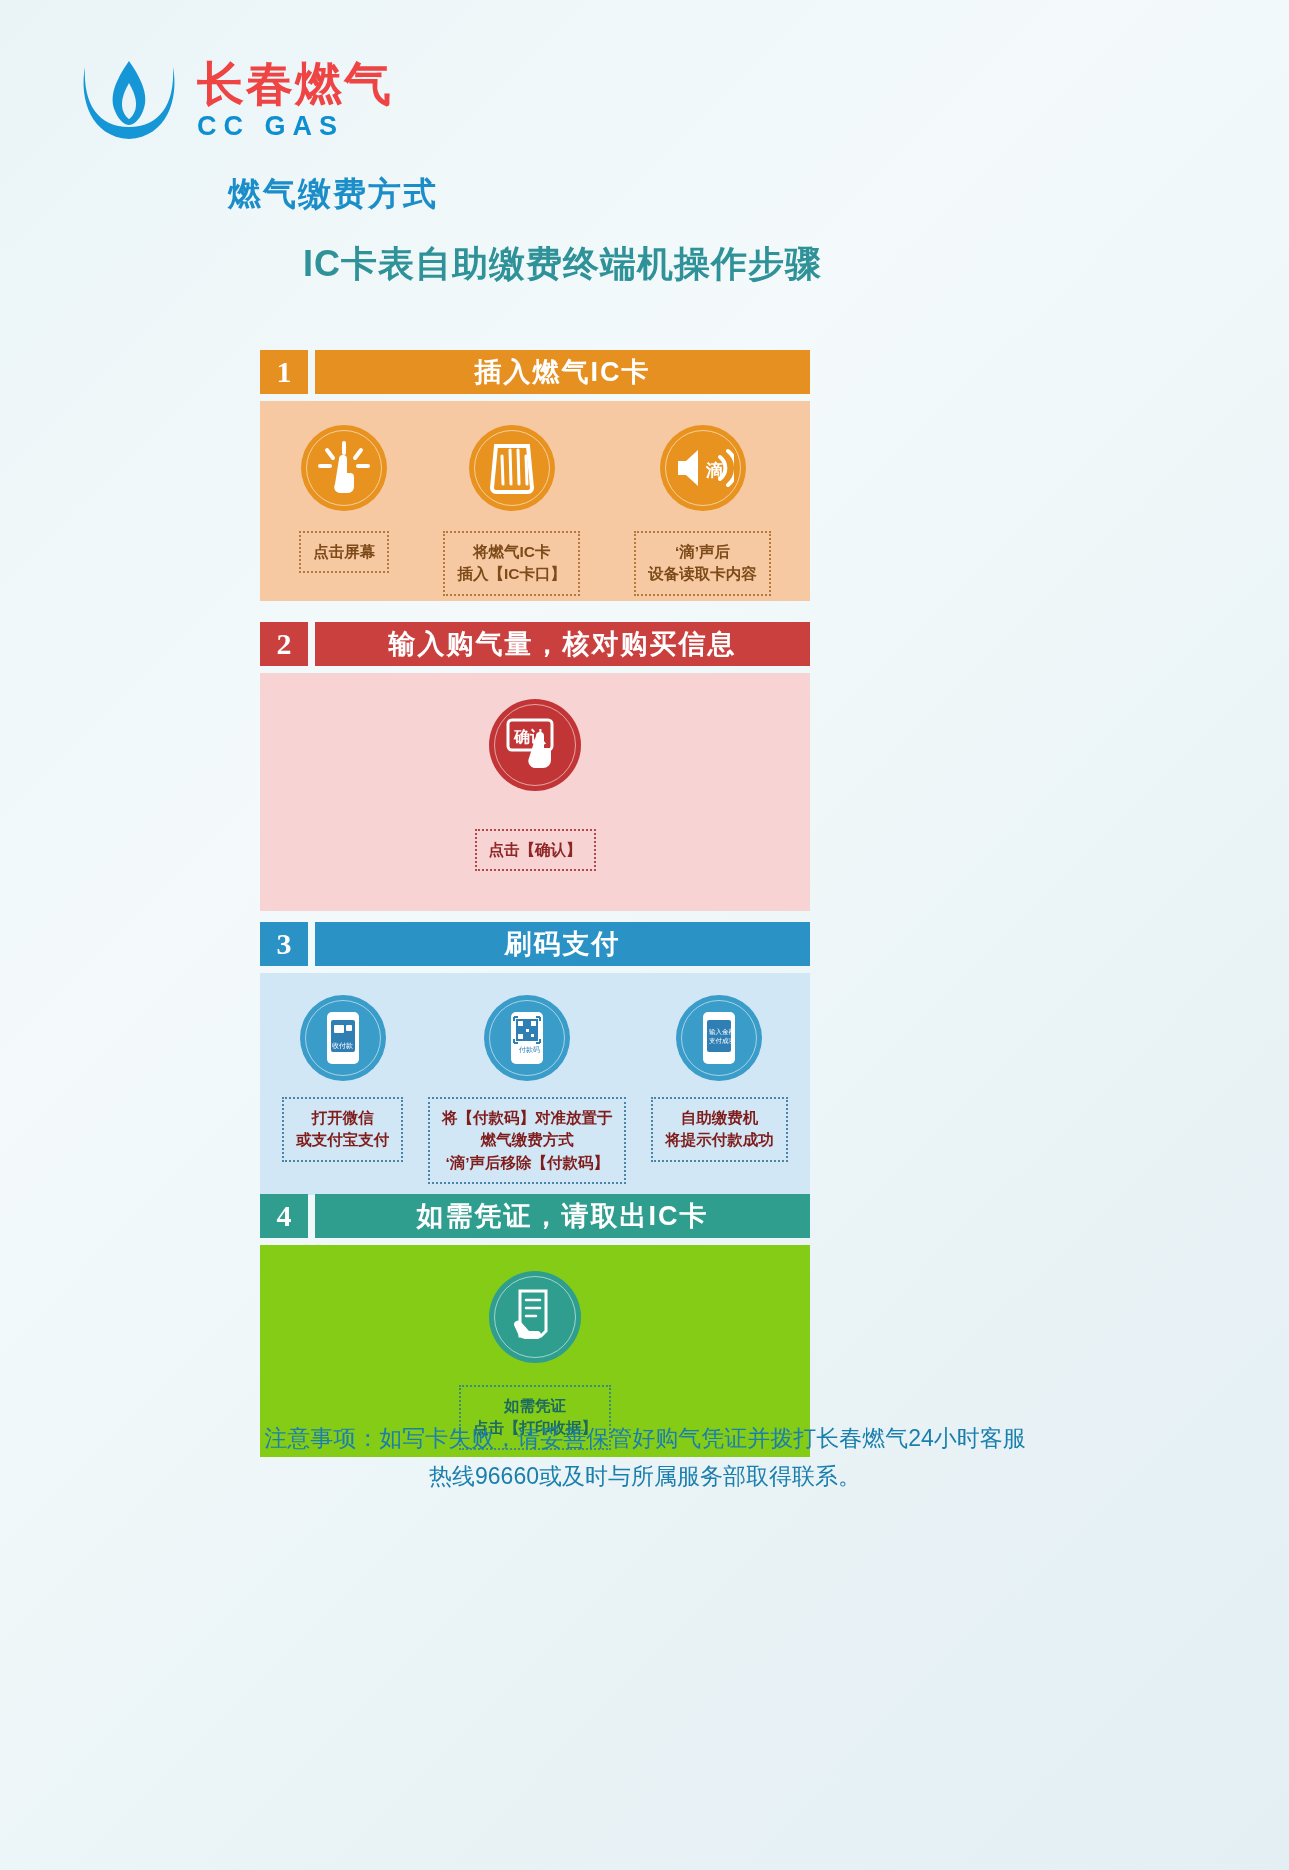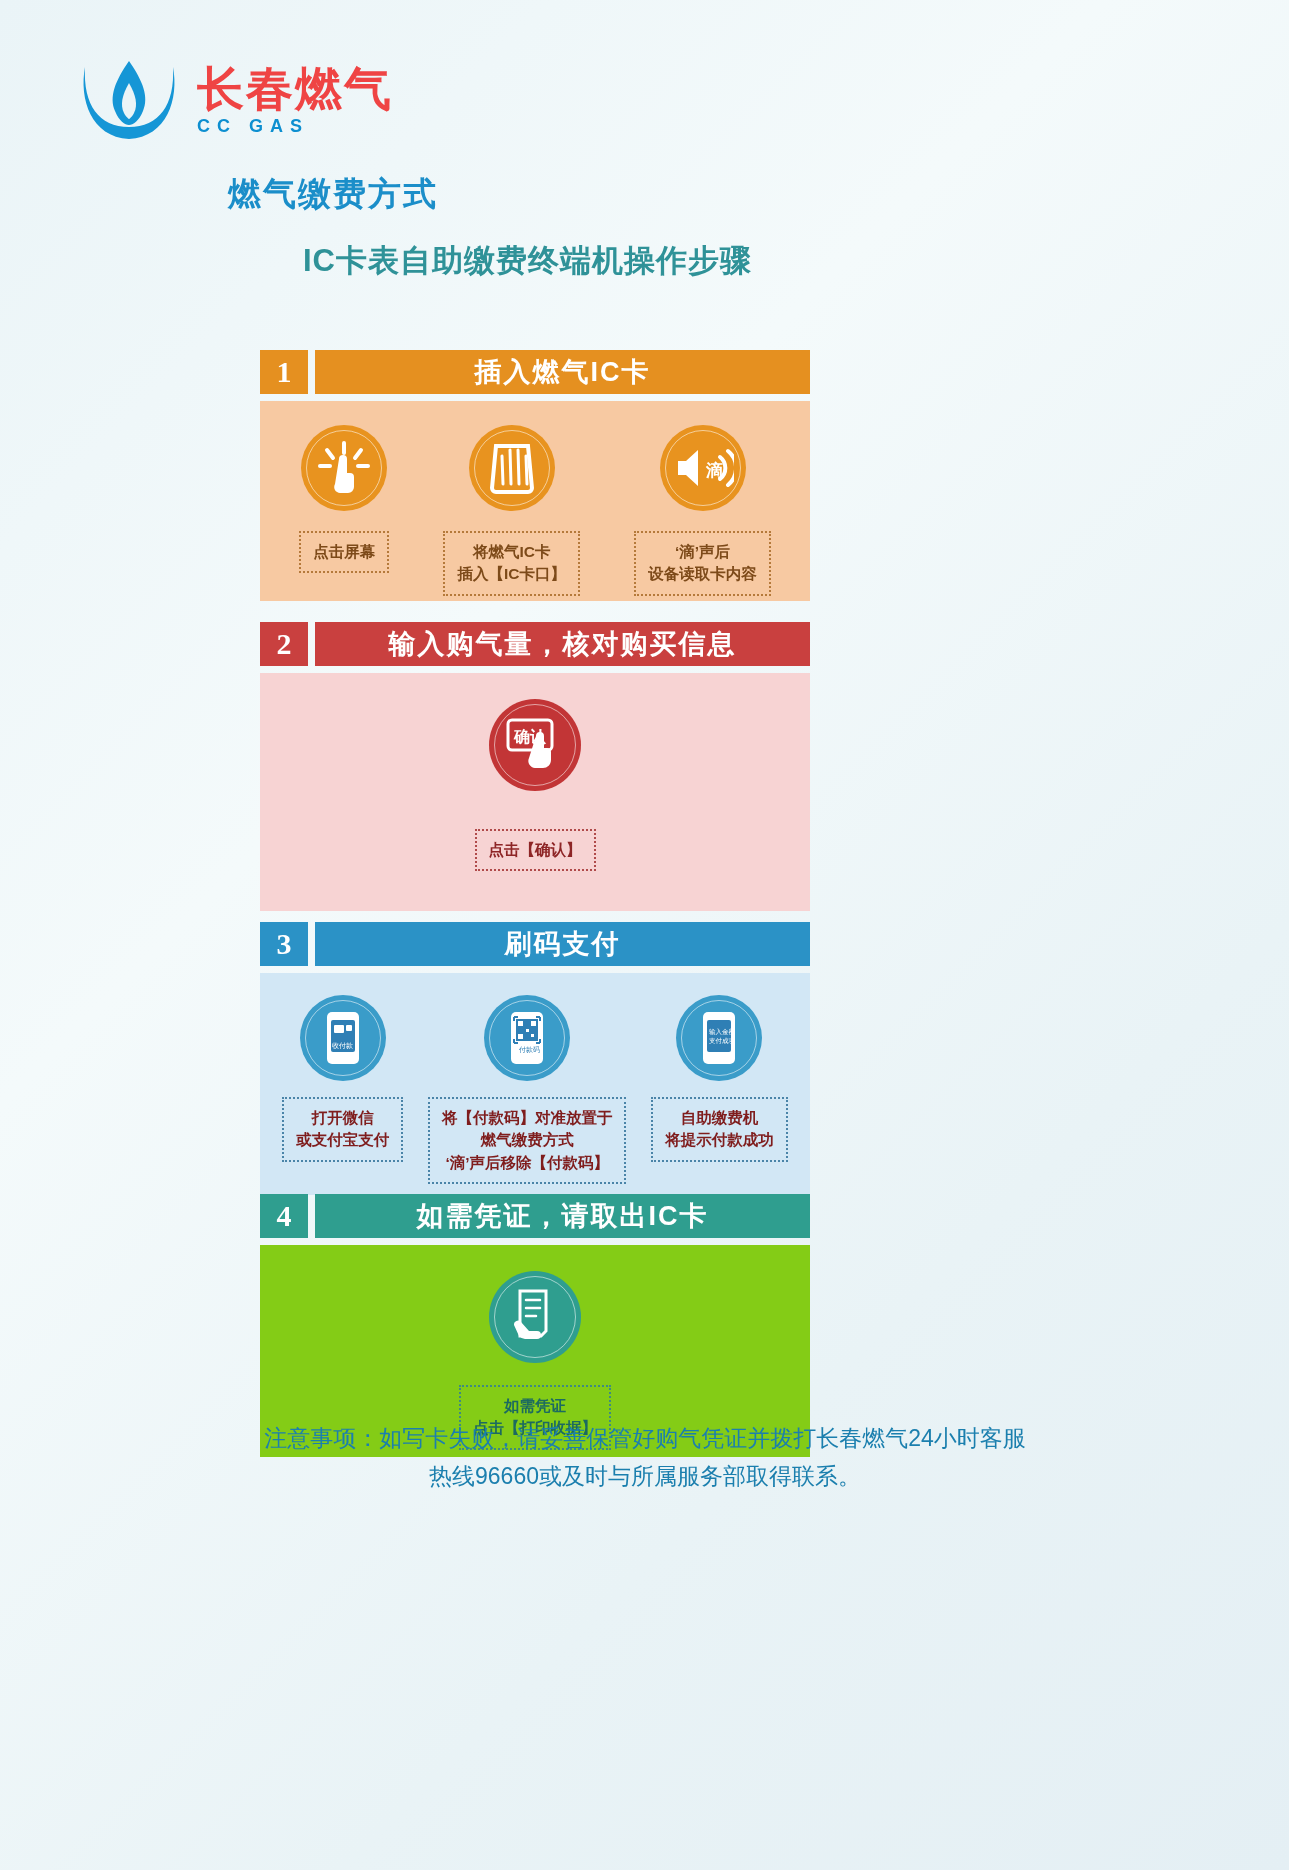--- a/index.html
+++ b/index.html
@@ -9,30 +9,30 @@
     background: linear-gradient(135deg,#eaf4f7 0%,#f4fafb 35%,#e9f3f6 70%,#e4eff4 100%);
     position:relative; overflow:hidden;
   }
   .page { position:relative; width:1289px; height:1870px; }
 
   
   .logo-wrap { position:absolute; left:75px; top:55px; display:flex; align-items:center; }
   .logo-mark { width:108px; height:92px; position:relative; }
   .logo-text { margin-left:14px; }
   .logo-cn { font-size:47px; font-weight:bold; color:#ef4444; letter-spacing:2px; line-height:1.0; }
-  .logo-en { font-size:18px; font-weight:bold; color:#0d8fd0; letter-spacing:7px; margin-top:4px; }
+  .logo-en { font-size:27px; font-weight:bold; color:#0d8fd0; letter-spacing:7px; margin-top:4px; }
 
   
   .title-main {
     position:absolute; left:228px; top:172px;
     font-size:33px; font-weight:bold; color:#1b8ec9; letter-spacing:2px;
   }
   .title-sub {
     position:absolute; left:303px; top:240px;
-    font-size:31px; font-weight:bold; color:#2f9298; letter-spacing:1px;
+    font-size:36px; font-weight:bold; color:#2f9298; letter-spacing:1px;
   }
 
   
   .step { position:absolute; left:260px; width:550px; }
   .step-head { display:flex; height:44px; margin-bottom:7px; }
   .step-num {
     width:48px; display:flex; align-items:center; justify-content:center;
     color:#fff; font-size:30px; font-weight:bold; font-family:"Liberation Serif", serif;
   }
   .step-title {

